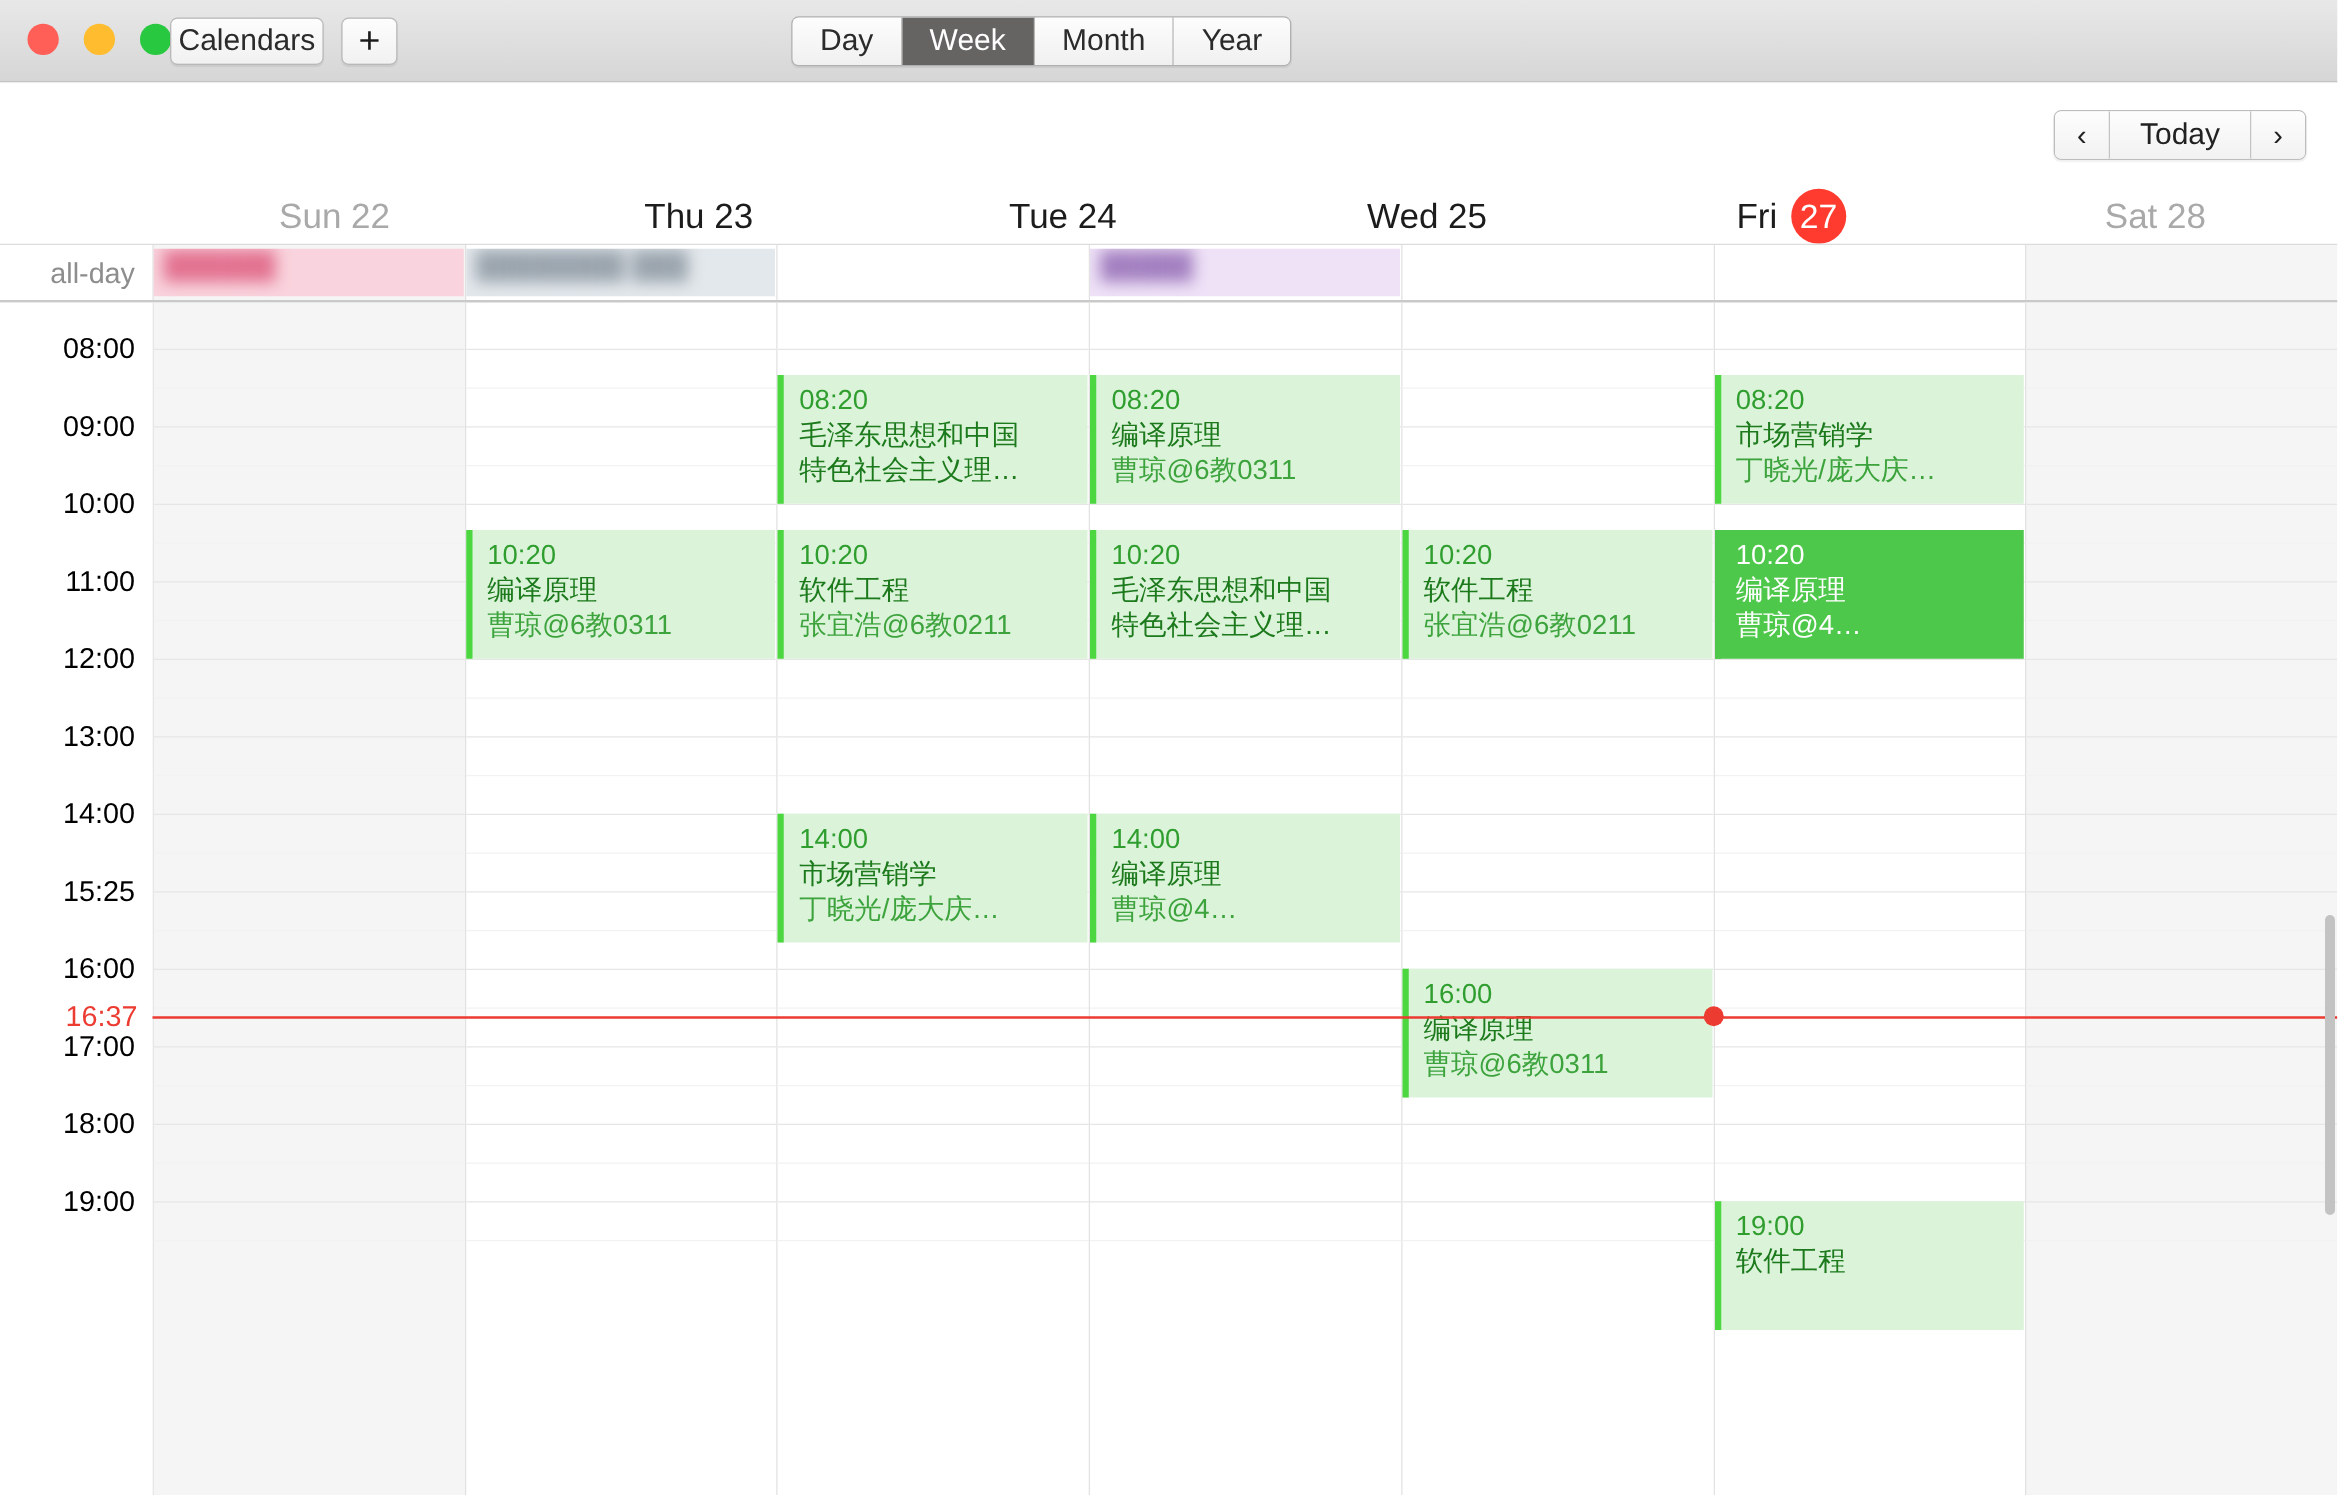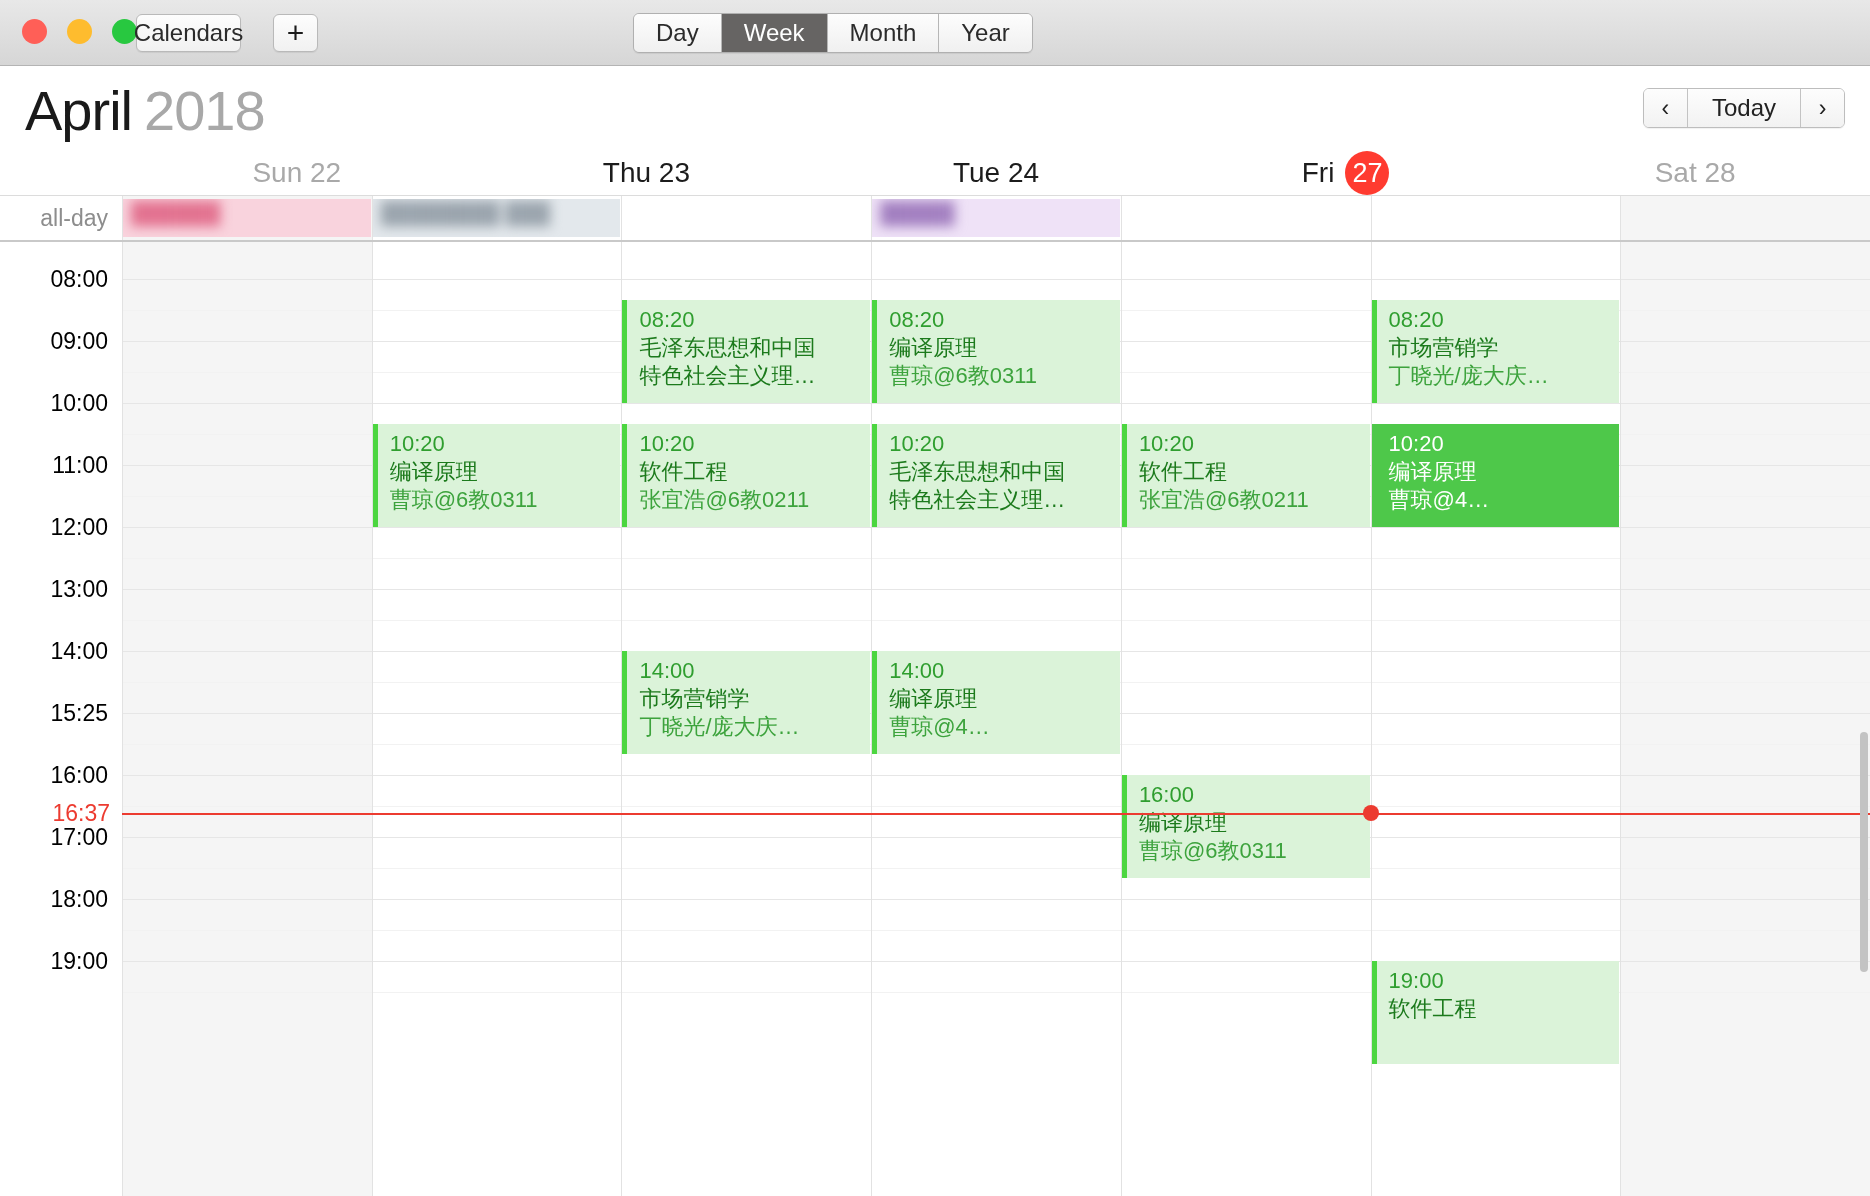--- a/index.html
+++ b/index.html
@@ -22,21 +22,21 @@
   .light.y { background:#febc2e; }
   .light.g { background:#28c840; }
 
   .tbtn {
     position:absolute; display:flex; align-items:center; justify-content:center;
     background:linear-gradient(to bottom,#fdfdfd,#f1f1f1);
     border:1px solid #b9b9b9; border-radius:6px;
     box-shadow:0 1px 1px rgba(0,0,0,.07);
     font-size:24px; color:#2b2b2b; cursor:default;
   }
-  #calendars-btn { left:136px; top:14px; width:105px; height:38px; }
+  #calendars-btn { left:136px; top:14px; width:123px; height:38px; }
   #add-btn { left:273px; top:14px; width:45px; height:38px; font-size:30px; font-weight:300; color:#1b1b1b; }
 
   .segmented {
     position:absolute; left:633px; top:13px; height:40px; display:flex;
     border:1px solid #b0b0b0; border-radius:6px; overflow:hidden;
     box-shadow:0 1px 1px rgba(0,0,0,.07);
   }
   .seg {
     display:flex; align-items:center; justify-content:center;
     padding:0 22px; font-size:24px; color:#2b2b2b;
@@ -160,23 +160,20 @@
         <span>Month</span>
       </div>
       <div class="seg">
         <span>Year</span>
       </div>
     </div>
 
   </div>
 
   <div class="titlebar">
-    <div class="month-title">
-      <span class="m">April</span><span class="y">2018</span>
-    </div>
     <div class="navgrp">
       <div class="navbtn" id="prev-btn">
         <span>‹</span>
       </div>
       <div class="navbtn" id="today-btn">
         <span>Today</span>
       </div>
       <div class="navbtn" id="next-btn">
         <span>›</span>
       </div>
@@ -186,20 +183,23 @@
   <div class="dayhdr" id="day-header">
     <div class="dh-gutter"></div>
   <div class="dh-cell dim">
         <span>Sun 22</span>
       </div>
       <div class="dh-cell">
         <span>Thu 23</span>
       </div>
       <div class="dh-cell">
         <span>Tue 24</span>
+      </div>
+      <div class="dh-cell">
+        <span>Wed 25</span>
       </div>
       <div class="dh-cell">
         <span>Fri</span>
         <span class="badge">27</span>
       </div>
       <div class="dh-cell dim">
         <span>Sat 28</span>
       </div>
     </div>
 

